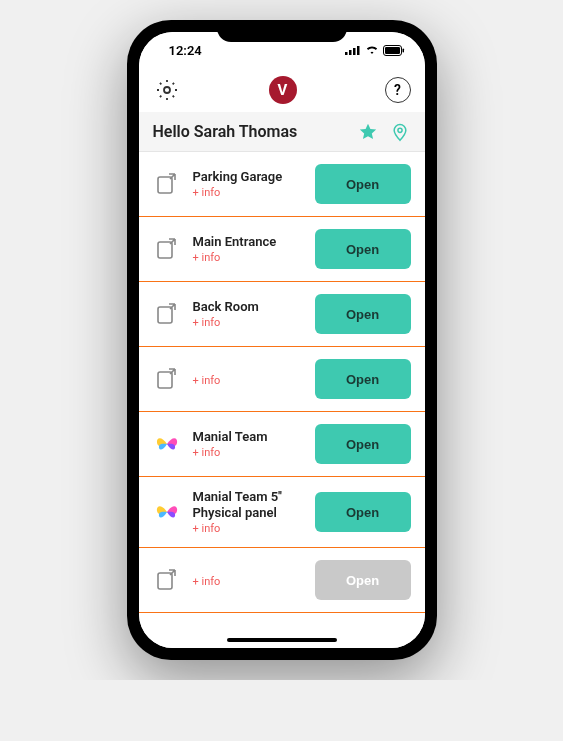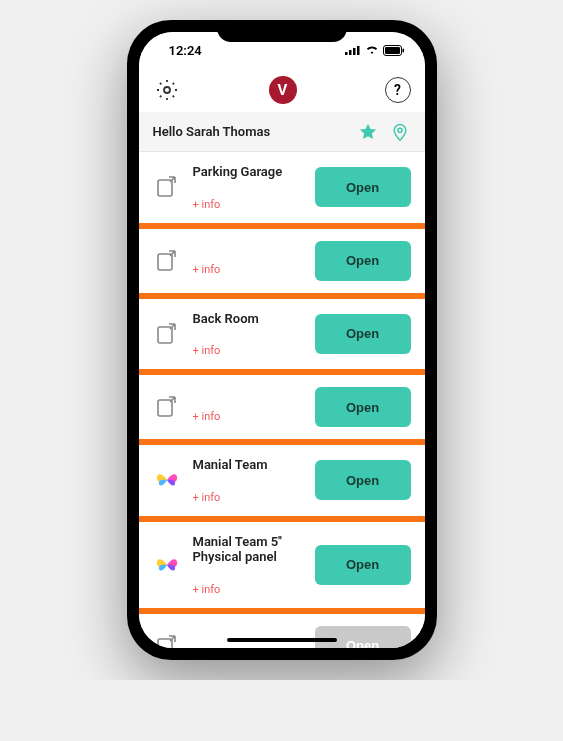--- a/index.html
+++ b/index.html
@@ -100,21 +100,21 @@
   .greeting-row {
     height: 40px;
     display: flex;
     align-items: center;
     justify-content: space-between;
     padding: 0 14px;
     background: #f5f5f5;
     border-bottom: 1px solid #e5e5e5;
   }
   .greeting-text {
-    font-size: 13px;
+    font-size: 16px;
     font-weight: 600;
     color: #222;
   }
   .greeting-icons {
     display: flex;
     gap: 10px;
     align-items: center;
   }
   .star-icon, .pin-icon {
     width: 22px;
@@ -126,21 +126,21 @@
 
   .list {
     flex: 1;
     overflow-y: auto;
     background: #fff;
   }
   .list-item {
     display: flex;
     align-items: center;
     padding: 12px 14px;
-    border-bottom: 6px solid #f97316;
+    border-bottom: 1px solid #f97316;
     gap: 12px;
   }
   .item-icon {
     width: 28px;
     height: 28px;
     flex-shrink: 0;
     display: flex;
     align-items: center;
     justify-content: center;
   }
@@ -150,21 +150,21 @@
   }
   .item-title {
     font-size: 13px;
     font-weight: 600;
     color: #222;
     line-height: 1.2;
   }
   .item-info {
     font-size: 11px;
     color: #f05a5a;
-    margin-top: 18px;
+    margin-top: 2px;
   }
   .open-btn {
     width: 96px;
     height: 40px;
     border: none;
     border-radius: 6px;
     font-size: 13px;
     font-weight: 700;
     cursor: pointer;
   }
@@ -268,20 +268,21 @@
           <button class="open-btn enabled">Open</button>
         </div>
         <div class="list-item">
           <div class="item-icon">
             <svg width="26" height="26" viewBox="0 0 26 26" fill="none" stroke="#888" stroke-width="1.6">
               <rect x="4" y="6" width="14" height="16" rx="2"></rect>
               <path d="M15 3 l6 0 M21 3 l0 6 M21 3 l-5 5"></path>
             </svg>
           </div>
           <div class="item-body">
+            <div class="item-title">Main Entrance</div>
             <div class="item-info">+ info</div>
           </div>
           <button class="open-btn enabled">Open</button>
         </div>
         <div class="list-item">
           <div class="item-icon">
             <svg width="26" height="26" viewBox="0 0 26 26" fill="none" stroke="#888" stroke-width="1.6">
               <rect x="4" y="6" width="14" height="16" rx="2"></rect>
               <path d="M15 3 l6 0 M21 3 l0 6 M21 3 l-5 5"></path>
             </svg>

